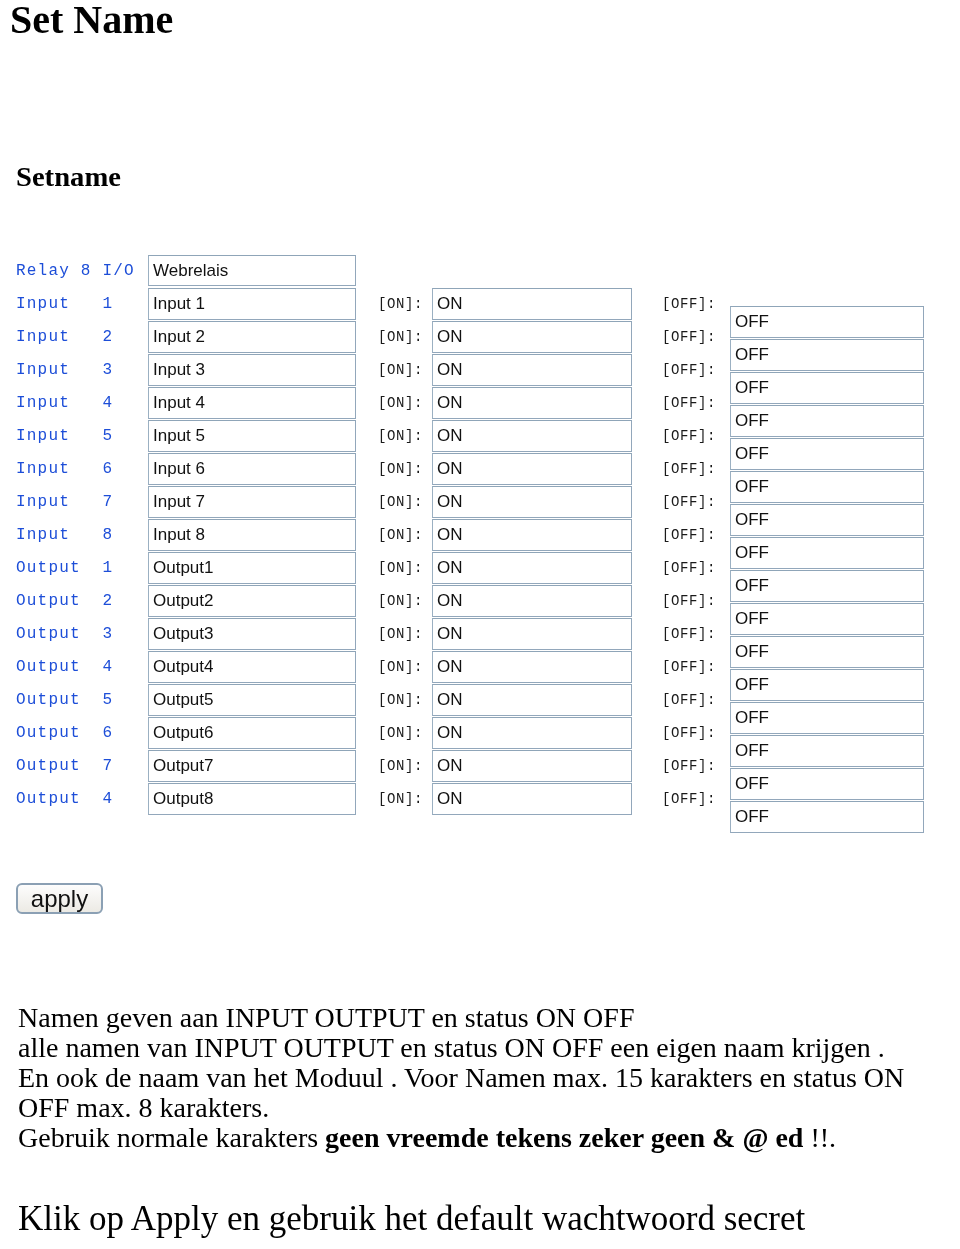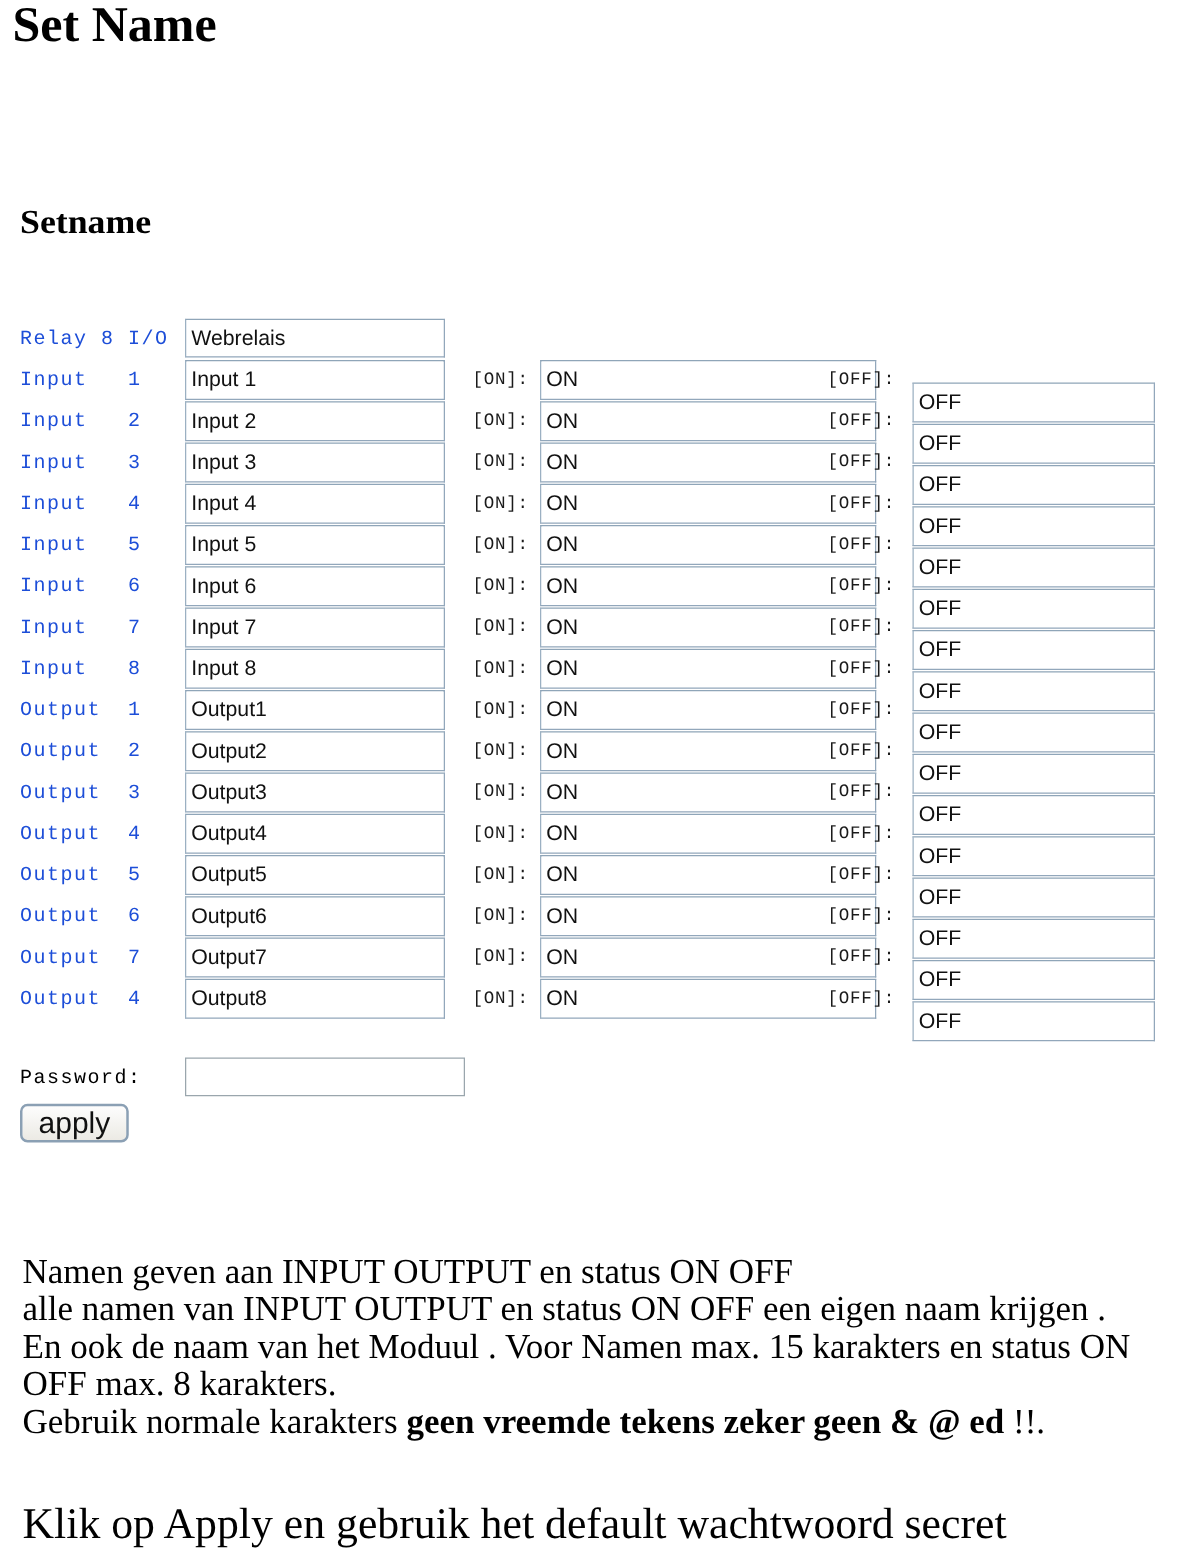--- a/index.html
+++ b/index.html
@@ -96,21 +96,21 @@
     left: 148px;
     top: 0px;
     width: 208px;
     height: 32px;
     line-height: 30px;
   }
 
   .fld-on {
     left: 432px;
     top: 0px;
-    width: 269px;
+    width: 200px;
     height: 32px;
     line-height: 30px;
   }
 
   .fld-off {
     left: 730px;
     top: 18px;
     width: 194px;
     height: 32px;
     line-height: 30px;
@@ -355,24 +355,20 @@
       <div class="form-row">
         <div class="row-label">Output  4</div>
         <input class="fld fld-name" type="text" value="Output8" style="">
         <div class="tag tag-on">[ON]:</div>
         <input class="fld fld-on" type="text" value="ON" style="">
         <div class="tag tag-off">[OFF]:</div>
         <input class="fld fld-off" type="text" value="OFF" style="">
       </div>
     </div>
 
-  <div id="password-row">
-    <div id="password-label">Password:</div>
-    <input id="password-field" type="text" value="" style="">
-  </div>
 
   <button id="apply-button">apply</button>
 </div>
 
 <div id="notes">
   <div class="line">Namen geven aan INPUT OUTPUT en status ON OFF</div>
   <div class="line">alle namen van INPUT OUTPUT en status ON OFF een eigen naam krijgen .</div>
   <div class="line">En ook de naam van het Moduul . Voor Namen max. 15 karakters en status ON OFF max. 8 karakters.</div>
   <div class="line"><span>Gebruik normale karakters </span><b>geen vreemde tekens zeker geen &amp; @ ed </b><span>!!.</span></div>
 </div>

